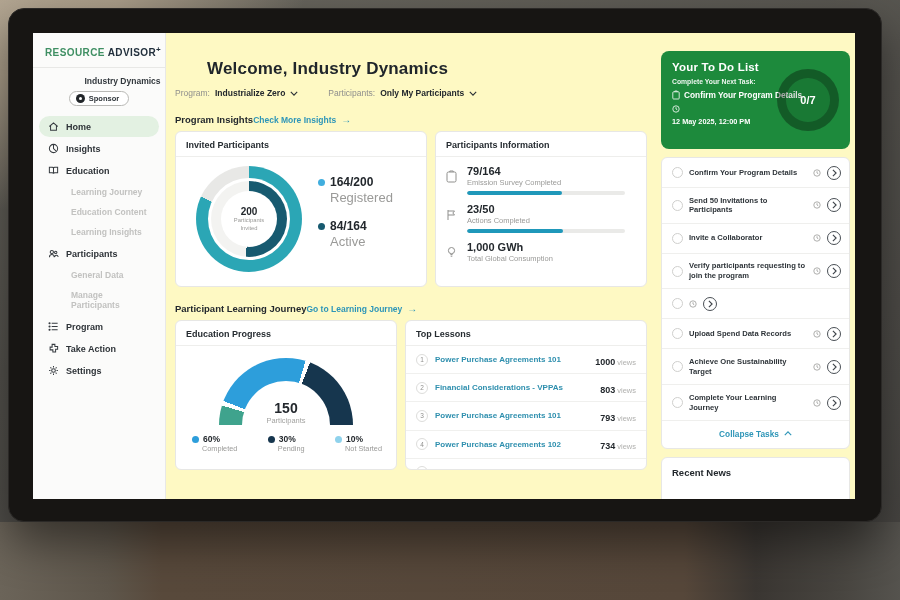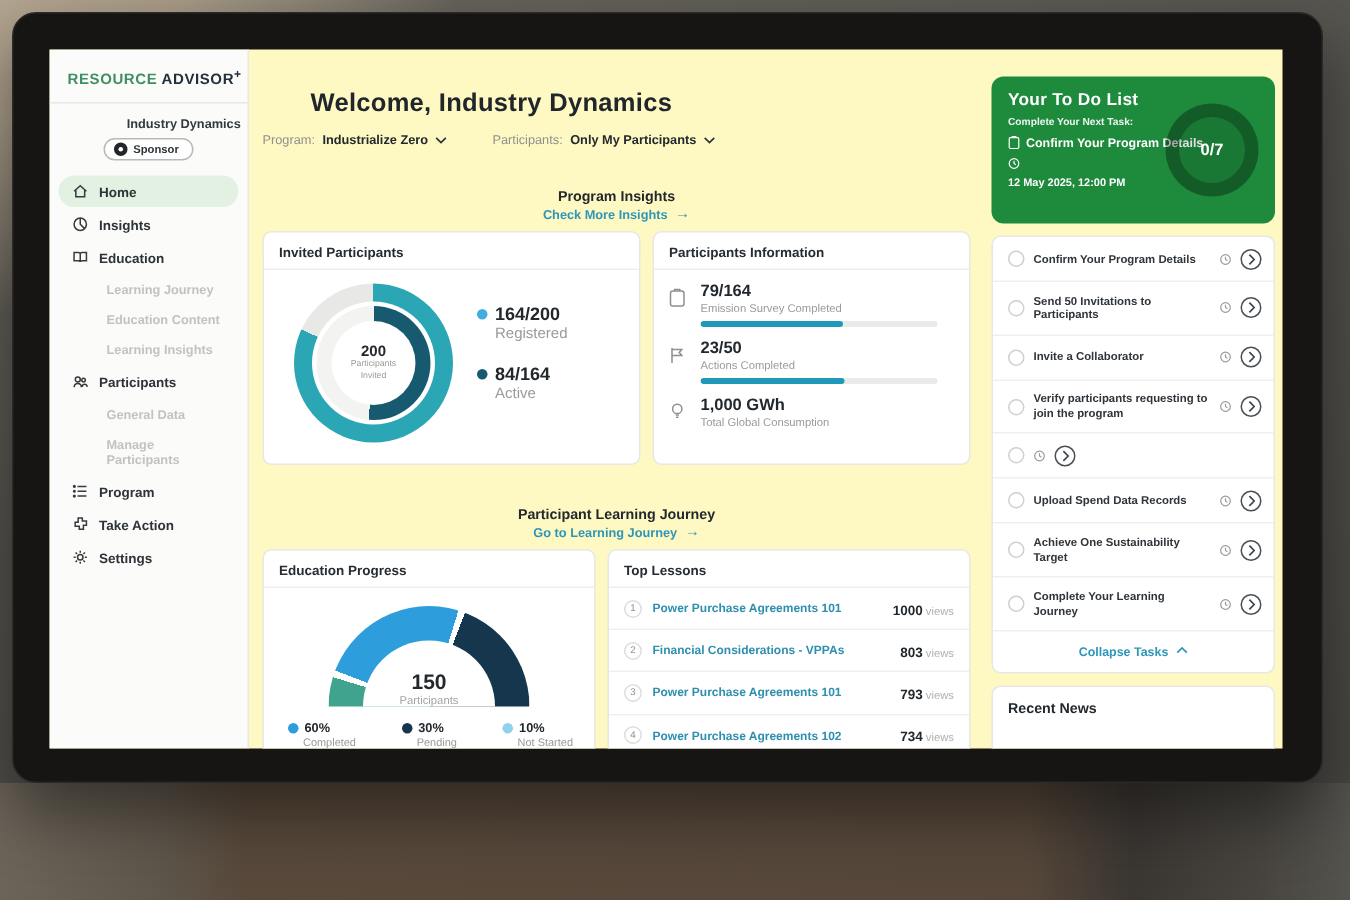--- a/index.html
+++ b/index.html
@@ -39,21 +39,21 @@
   .nav-item svg { flex-shrink:0; }
   .nav-sub { padding:5px 8px 5px 32px; font-size:8.5px; font-weight:600; color:#c2c2c0; margin:0 6px; cursor:pointer; }
 
   
   .main { flex:1; min-width:0; padding:12px 8px 0 9px; }
   .welcome { margin-top:14px; font-size:17px; font-weight:800; color:#20262b; letter-spacing:.2px;margin-left:32px; }
   .filters { display:flex; align-items:center; gap:30px; margin-top:9px; }
   .filter { display:flex; align-items:center; gap:5px; cursor:pointer; }
   .f-label { font-size:8.5px; color:#8f8f8d; }
   .f-value { font-size:8.5px; font-weight:800; color:#23282d; }
-  .section-row { display:flex; align-items:center; justify-content:flex-start; margin-top:28px; margin-bottom:6px;flex-direction:column; }
+  .section-row { display:flex; align-items:center; justify-content:flex-start; margin-top:16px; margin-bottom:6px; }
   .section-title { font-size:9.5px; font-weight:800; color:#23282d; }
   .tlink { display:flex; align-items:center; gap:5px; font-size:8.5px; font-weight:700; color:#2e96b8; cursor:pointer; }
   .tlink .arr { font-size:10px; }
 
   .cards-row { display:flex; gap:8px; }
   .card { background:#fff; border:1px solid #e7e7e5; border-radius:6px; overflow:hidden; }
   .card-head { padding:8px 10px 6px; font-size:9px; font-weight:800; color:#262c31; border-bottom:1px solid #eeeeec; }
 
   
   .card-invited { width:252px; height:156px; }
@@ -61,21 +61,21 @@
   .donut { width:106px; height:106px; border-radius:50%; position:relative; }
   .d-h1 { position:absolute; inset:12px; background:#fff; border-radius:50%; display:flex; align-items:center; justify-content:center; }
   .donut-inner { width:76px; height:76px; border-radius:50%; position:relative; }
   .d-h2 { position:absolute; inset:10px; background:#fff; border-radius:50%; display:flex; flex-direction:column; align-items:center; justify-content:center; }
   .d-val { font-size:10px; font-weight:800; color:#23282d; }
   .d-lab { font-size:5.8px; color:#9a9a98; line-height:1.3; text-align:center; }
   .leg-item { margin-bottom:14px; }
   .leg-top { display:flex; align-items:center; gap:5px; }
   .dot { width:7px; height:7px; border-radius:50%; }
   .leg-val { font-size:12px; font-weight:700; color:#23282d; }
-  .leg-lab { font-size:10px; color:#9a9a98; margin-left:12px; margin-top:1px; }
+  .leg-lab { font-size:13px; color:#9a9a98; margin-left:12px; margin-top:1px; }
 
   
   .card-info { flex:1; height:156px; }
   .stat { display:flex; gap:8px; padding:8px 12px 0 10px; }
   .stat-ic { width:13px; padding-top:4px; }
   .stat-val { font-size:11px; font-weight:800; color:#23282d; }
   .stat-lab { font-size:7.5px; color:#9a9a98; margin-top:1px; }
   .bar { height:4px; width:158px; background:#eaeae8; border-radius:2px; margin-top:4px; overflow:hidden; }
   .bar-fill { height:100%; background:#1f98ba; border-radius:2px; }
 

